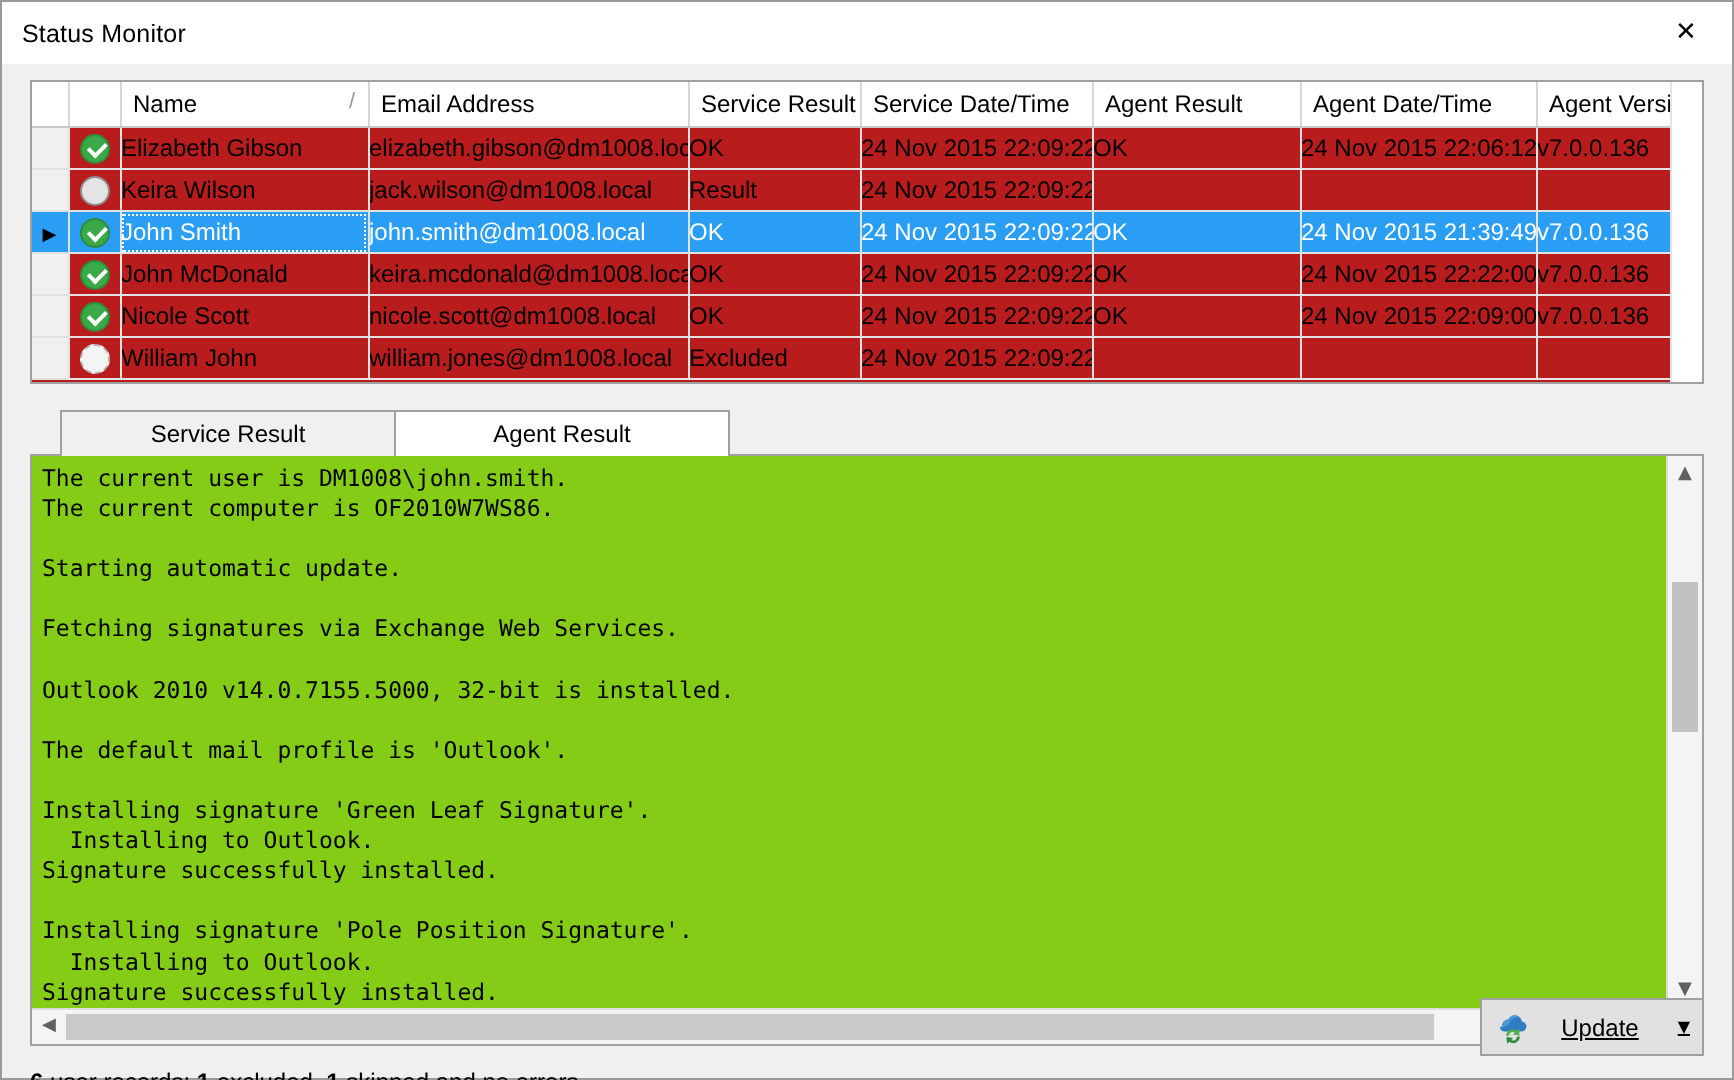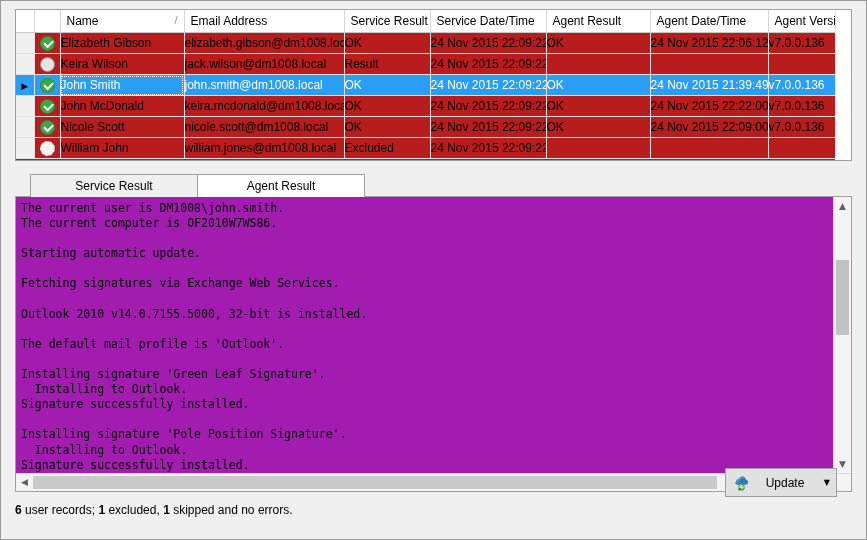--- a/index.html
+++ b/index.html
@@ -146,21 +146,21 @@
     background: #efefef;
     margin-right: -1px;
   }
   .tab.inactive { background:#f0f0f0; color:#000; }
   .tab.active { background:#ffffff; position:relative; top:0; font-weight: normal; }
   .tabs-spacer { flex:1 1 auto; }
   
   .log-panel {
     flex: 0 0 215px;
     border: 1px solid #a0a0a0;
-    background: #a21caf;
+    background: #84cc16;
     margin-top: -1px;
     display: flex;
     flex-direction: column;
     position: relative;
   }
   .log-inner { flex:1 1 auto; display:flex; overflow:hidden; }
   .log-text {
     flex:1 1 auto;
     font-family: "DejaVu Sans Mono", monospace;
     font-size: 11.5px;
@@ -213,39 +213,46 @@
     border: 1px solid #a0a0a0;
     background: #e1e1e1;
     font-size: 12px;
     display:flex; align-items:center; justify-content:center;
     color:#000;
     cursor: default;
   }
   
   .actions {
     position: absolute;
-    right: 29px;
+    right: 14px;
     top: 467px;
     width: 112px;
+    text-decoration: underline;
   }
   .btn-update {
     width: 112px; height: 29px;
     display:flex; align-items:center;
     padding: 0 6px;
     gap: 6px;
   }
   .cloud-icon { width:18px; height:16px; position:relative; flex:0 0 18px; }
   .btn-update-label { flex:1 1 auto; text-align:center; font-size:12px; }
   .caret { font-size:8px; color:#000; font-family:"DejaVu Sans", sans-serif; flex:0 0 10px; text-align:right;}
 </style>
 </head>
 <body>
 
 <div class="window">
 
+  <div class="titlebar">
+    <div class="title-text">Status Monitor</div>
+    <div class="close-btn">
+      <span class="close-glyph">✕</span>
+    </div>
+  </div>
 
   <div class="body-area">
 
     <div class="grid-wrap">
       <table class="grid">
         <colgroup>
           <col style="width:18px">
             <col style="width:26px">
           <col style="width:124px">
             <col style="width:160px">

